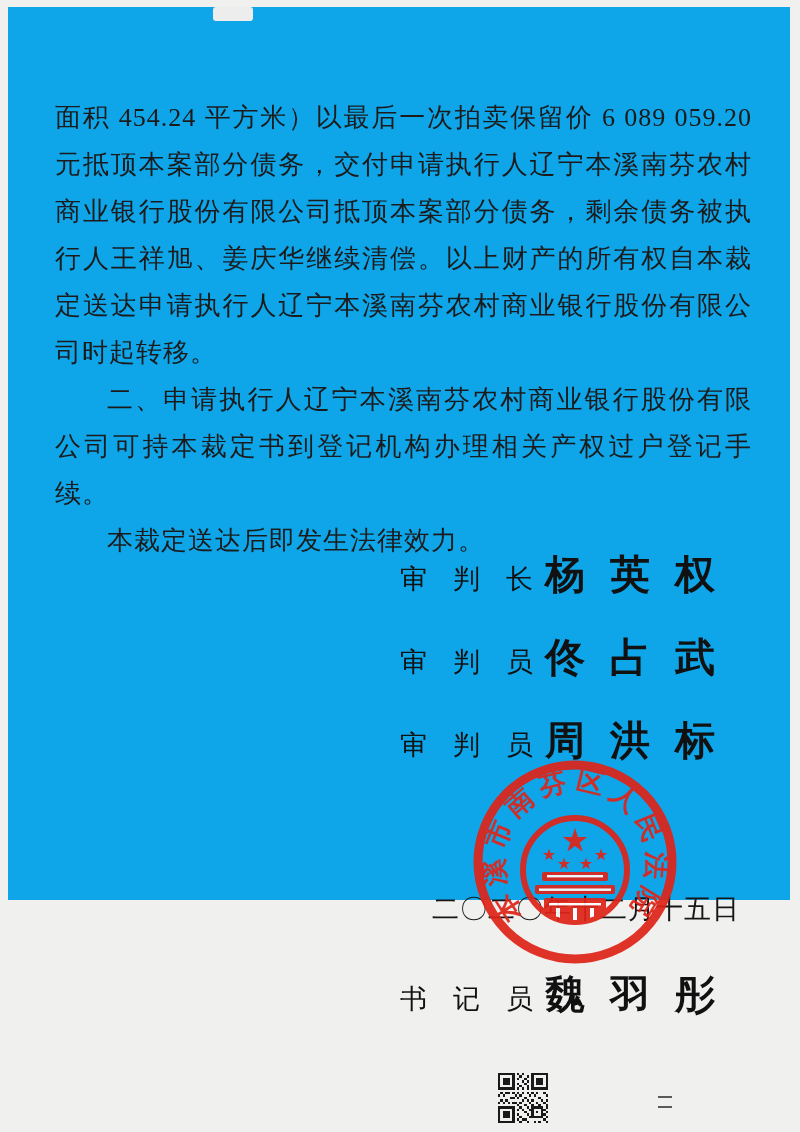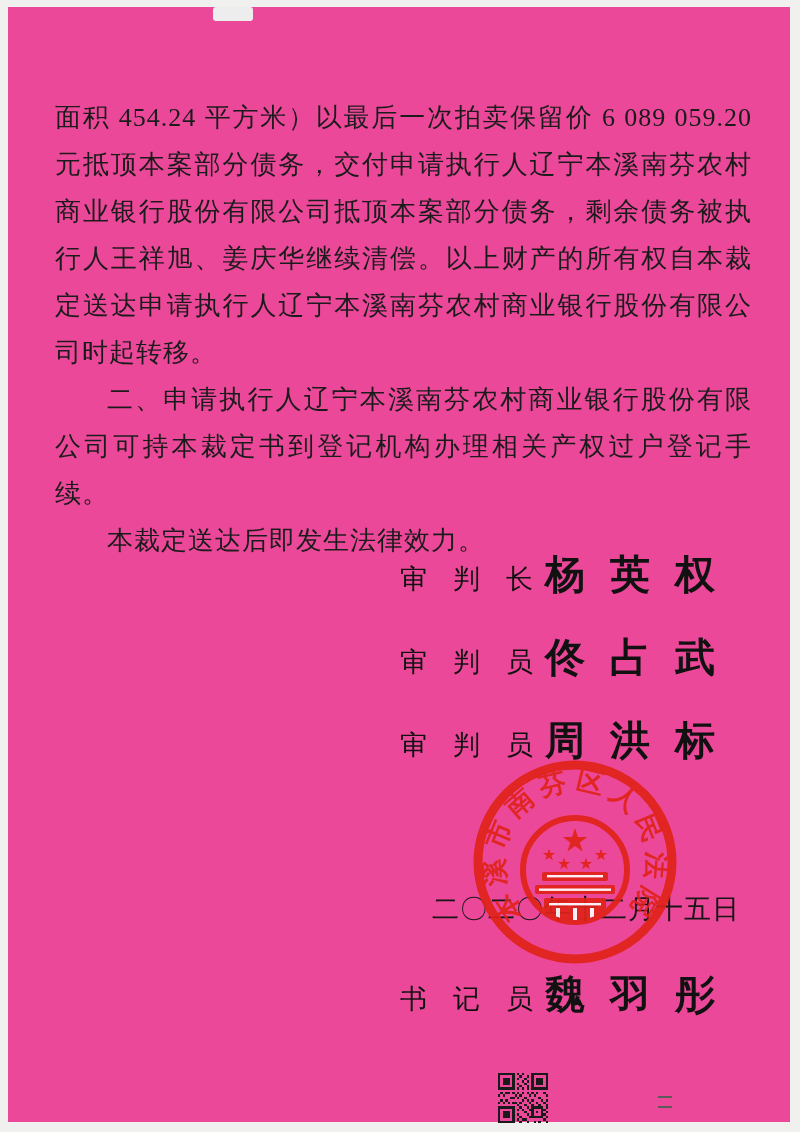--- a/index.html
+++ b/index.html
@@ -3,22 +3,22 @@
 <meta charset="utf-8">
 <style>
   html,body{margin:0;padding:0;}
   body{
     width:800px;height:1132px;
     background:#f0f0ef;
     font-family:"Liberation Serif","DejaVu Serif",serif;
     position:relative;overflow:hidden;
   }
   .page{
-    position:absolute;left:8px;top:7px;width:782px;height:1115px;
-    background:#ec4899;
+    position:absolute;left:8px;top:7px;width:782px;height:893px;
+    background:#0ea5e9;
   }
   .smudge{position:absolute;left:205px;top:0px;width:40px;height:14px;background:#ededed;border-radius:3px;}
   .body-text{
     position:absolute;left:47px;top:87px;width:697px;
     font-size:26px;line-height:47px;color:#1b1b1b;
     text-align:justify;letter-spacing:1px;
   }
   .body-text p{margin:0;}
   .body-text p.indent{text-indent:2em;}
   .sig-row{

